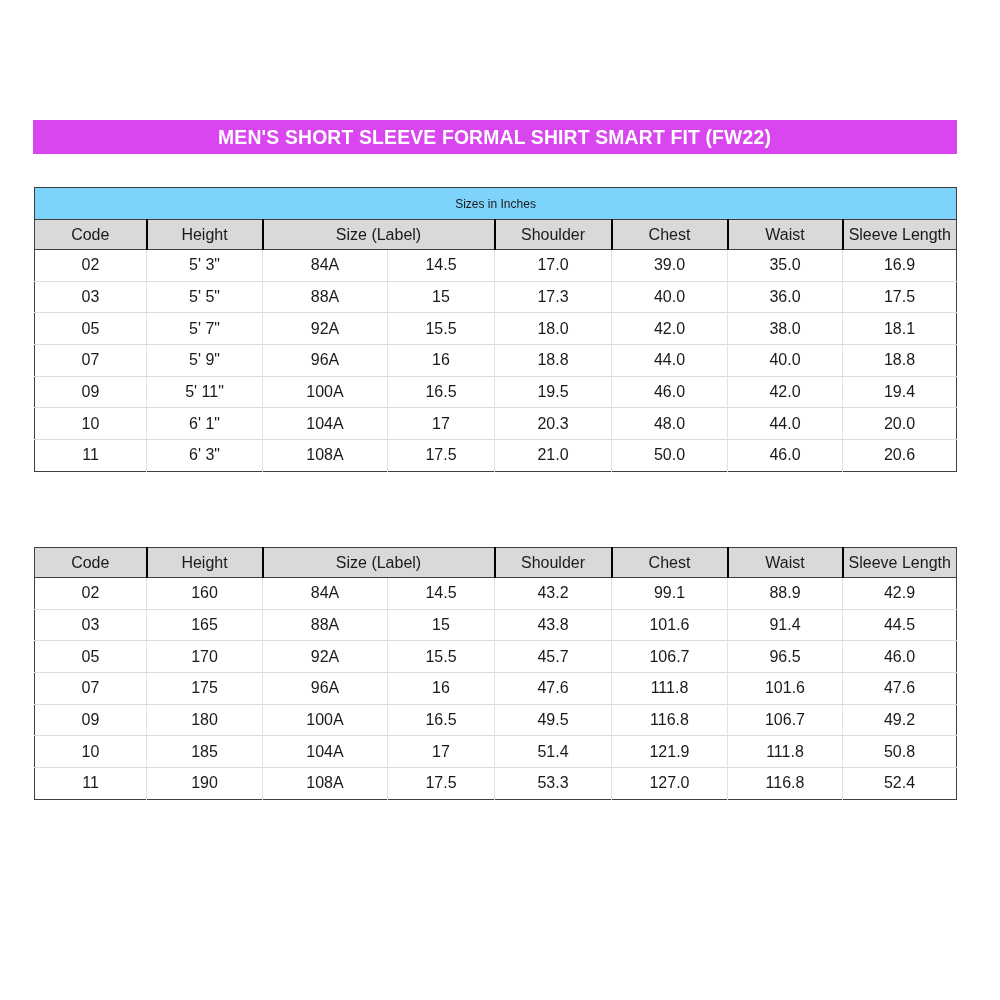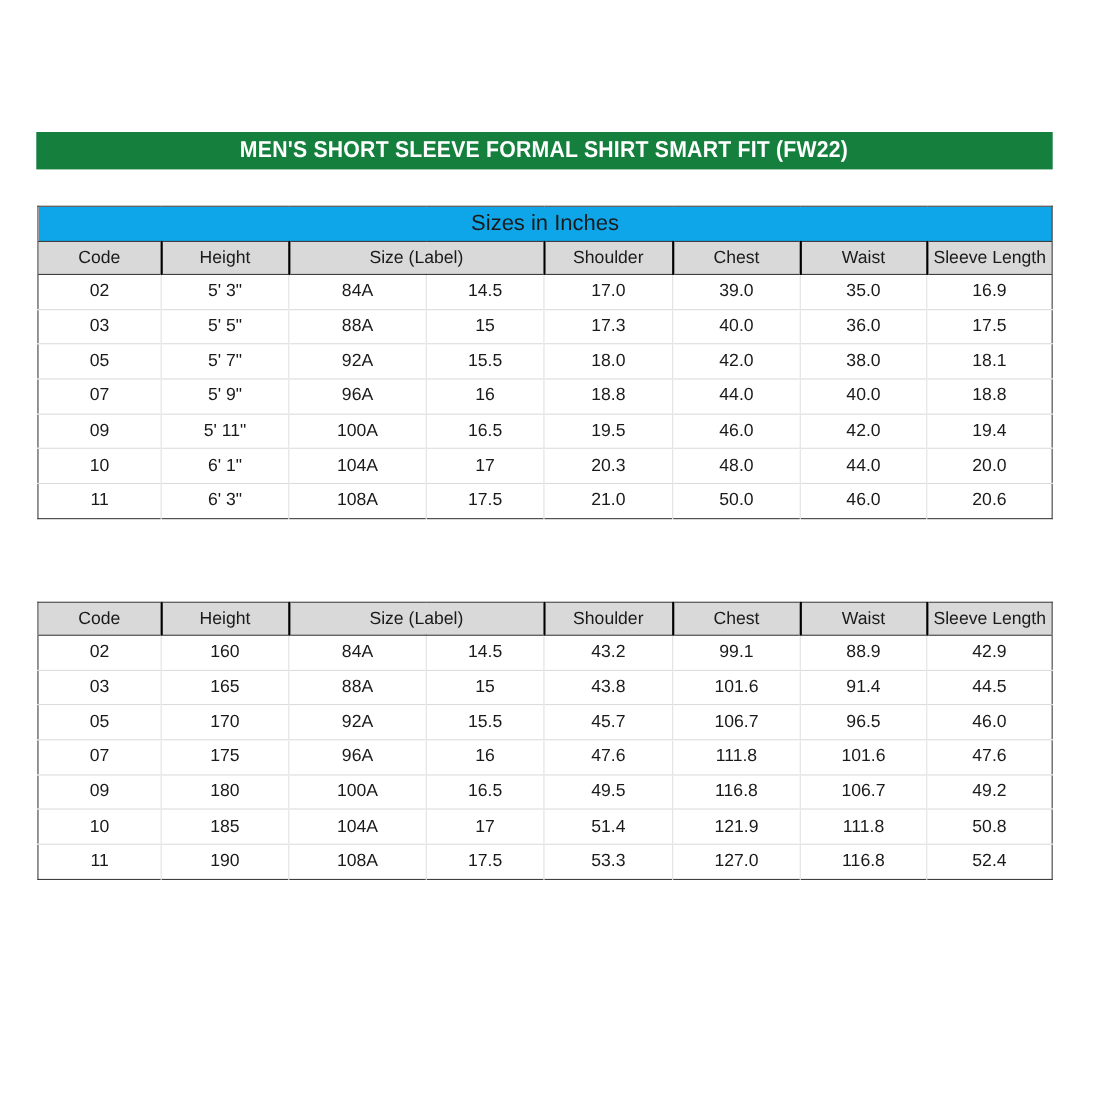--- a/index.html
+++ b/index.html
@@ -14,21 +14,21 @@
     height: 1000px;
     background: #ffffff;
     overflow: hidden;
   }
   .title-bar {
     position: absolute;
     left: 33px;
     top: 120px;
     width: 924px;
     height: 34px;
-    background: #15803d;
+    background: #d946ef;
     color: #ffffff;
     display: flex;
     align-items: center;
     justify-content: center;
     text-align: center;
   }
   .title-bar .title-text {
     display: inline-block;
     font-size: 21px;
     font-weight: 700;
@@ -55,23 +55,23 @@
   table.size-table td, table.size-table th {
     text-align: center;
     vertical-align: middle;
     padding: 0;
     font-weight: 400;
     overflow: hidden;
     white-space: nowrap;
   }
   tr.caption-row td {
     height: 31px;
-    background: #0ea5e9;
+    background: #7dd3fc;
     border-bottom: 1.5px solid #3f3f3f;
-    font-size: 20px;
+    font-size: 12px;
   }
   tr.header-row th {
     height: 29px;
     background: #d9d9d9;
     border-bottom: 1.5px solid #3f3f3f;
     border-left: 2px solid #000000;
     font-size: 16px;
   }
   tr.header-row th:first-child { border-left: none; }
   tbody.data-rows td {

